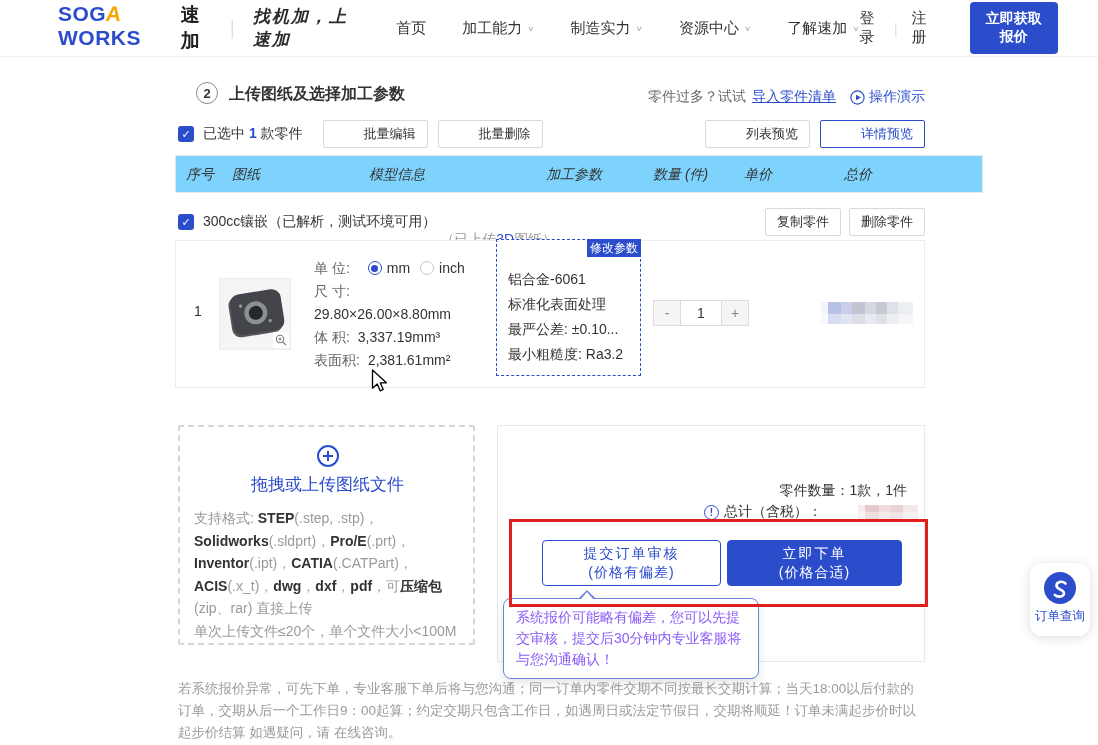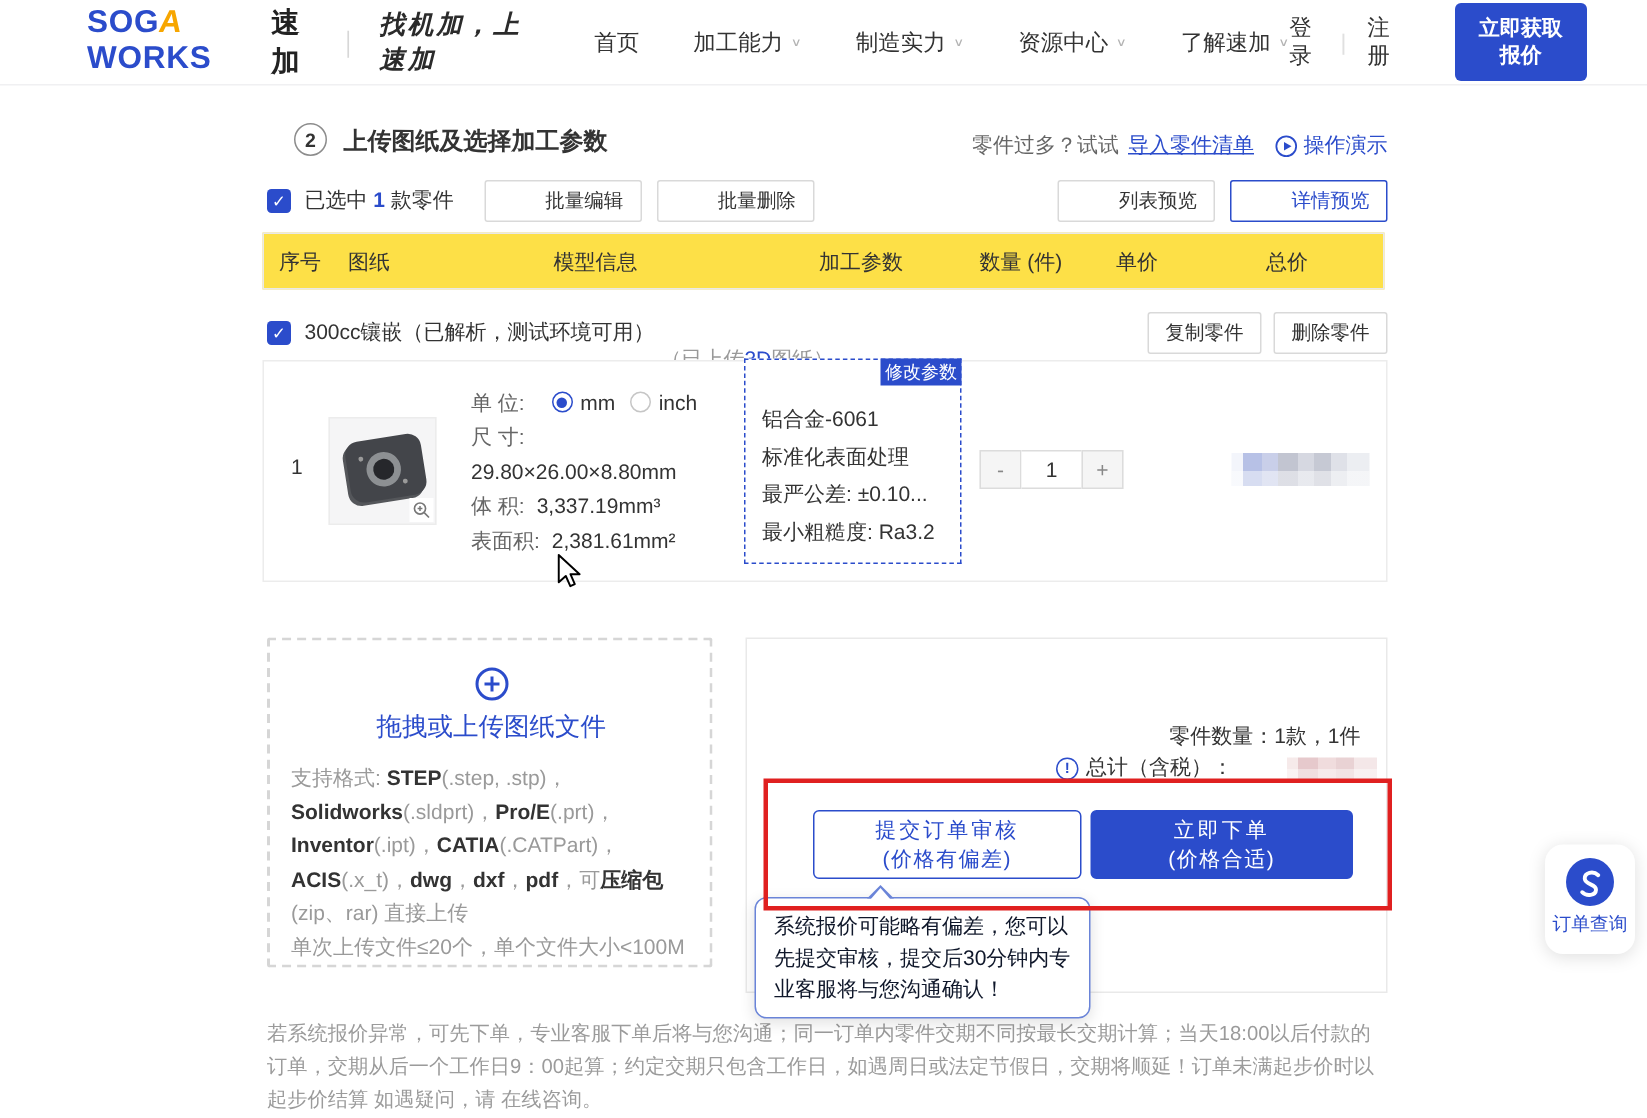--- a/index.html
+++ b/index.html
@@ -45,21 +45,21 @@
   .sel-label { margin-left:9px; }
   .blue-num { color:#2b4ccb; font-weight:700; }
   .ghost-btn { background:#fff; border:1px solid #d9d9d9; color:#333; font-size:13px;
                padding:4px 11px; border-radius:2px; cursor:pointer; font-family:inherit; white-space:nowrap; }
   .ghost-btn.blue { border-color:#2b4ccb; color:#2b4ccb; }
   .select-row .ghost-btn { margin-left:10px;padding-left:40px; }
   .select-row .first-btn { margin-left:20px; }
   .spacer { flex:1; }
 
   
-  .table-head { left:175px; top:155px; width:748px; height:38px; border:1px solid #e9e9e9; background:#fde047; }
+  .table-head { left:175px; top:155px; width:808px; height:38px; border:1px solid #e9e9e9; background:#7dd3fc;font-style:italic; }
   .col { position:absolute; top:10px; font-size:14px; color:#333; }
 
   
   .part-head { left:178px; top:209px; width:747px; height:26px; display:flex; align-items:center; }
   .part-title { margin-left:9px; }
   .part-note { color:#999;margin-top:35px; }
   .note-3d { color:#2b4ccb; }
   .part-head .ghost-btn { margin-left:8px; }
   .part-box { left:175px; top:240px; width:750px; height:148px; border:1px solid #ececec; background:#fff; }
   .part-index { position:absolute; left:18px; top:62px; font-size:14px; }
@@ -112,22 +112,22 @@
              linear-gradient(90deg,#f6eaea 0 12%,#e6c9cc 12% 35%,#f0dcdd 35% 55%,#e9d2d4 55% 75%,#f4e7e8 75%); }
   .btn-row { position:absolute; left:44px; top:114px; display:flex; gap:6px; }
   .big-btn { width:179px; height:46px; border-radius:4px; font-size:14px; line-height:19px;
              display:flex; flex-direction:column; align-items:center; justify-content:center;
              cursor:pointer; font-family:inherit; letter-spacing:2px; }
   .big-btn .sub { letter-spacing:1px; }
   .btn-outline { background:#fff; border:1px solid #2b4ccb; color:#2b4ccb; }
   .btn-fill { background:#2b4ccb; border:1px solid #2b4ccb; color:#fff; width:175px; }
 
   
-  .tooltip { left:503px; top:598px; width:224px; background:#fff; border:1px solid #6a84d8;
-             border-radius:8px; padding:8px 12px; font-size:14px; line-height:21px; color:#0f172a;
+  .tooltip { left:503px; top:598px; width:256px; background:#fff; border:1px solid #6a84d8;
+             border-radius:8px; padding:8px 12px; font-size:14px; line-height:21px; color:#8b5cf6;
              box-shadow:0 3px 10px rgba(0,0,0,.12); z-index:20; }
   .tooltip::before { content:""; position:absolute; top:-9px; left:74px; border-left:9px solid transparent;
                      border-right:9px solid transparent; border-bottom:9px solid #6a84d8; }
   .tooltip::after { content:""; position:absolute; top:-7px; left:76px; border-left:7px solid transparent;
                     border-right:7px solid transparent; border-bottom:8px solid #fff; }
 
   
   .red-rect { left:509px; top:519px; width:419px; height:88px; border:3px solid #e02020; z-index:50; pointer-events:none; }
   .footer-note { left:178px; top:678px; width:747px; font-size:13.5px; line-height:22px; color:#9b9b9b; }
   .footer-link { color:#9b9b9b; cursor:pointer; }

